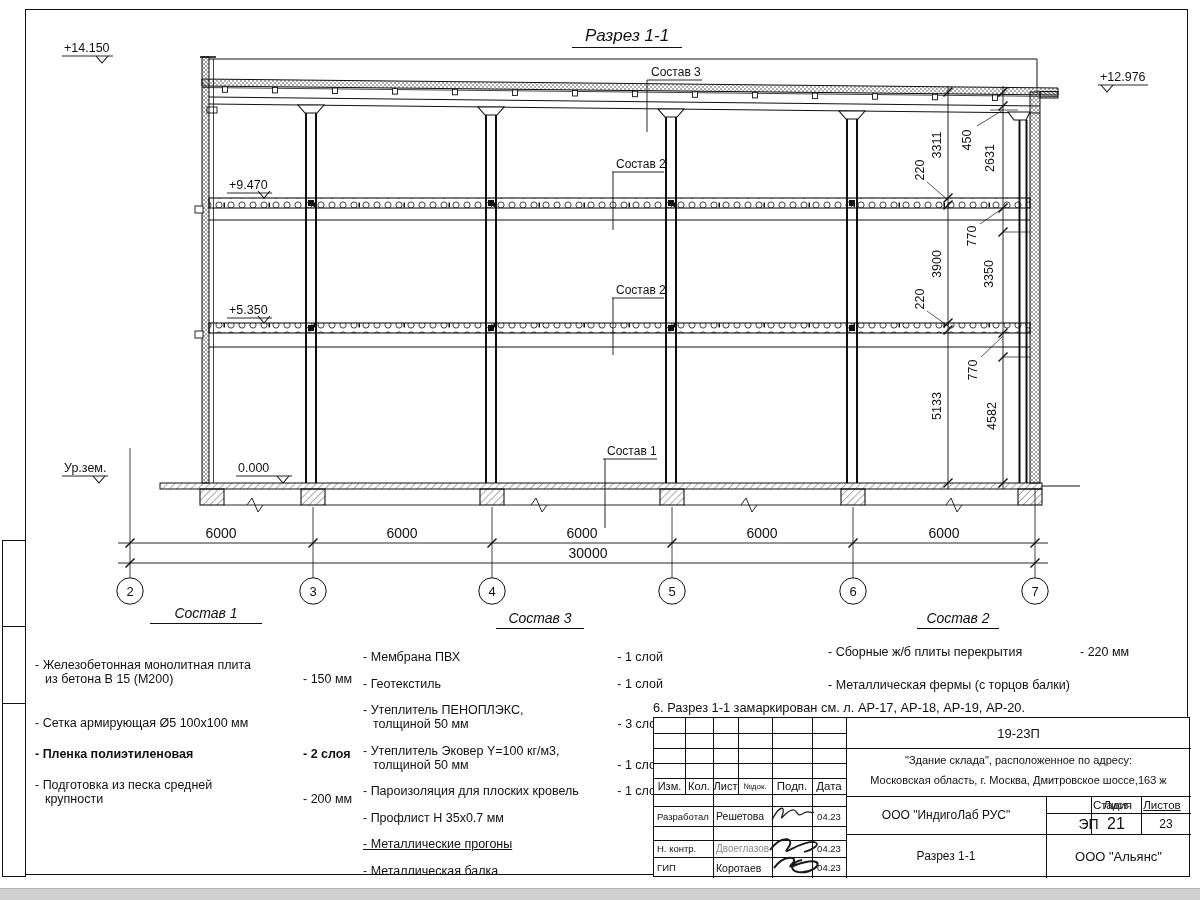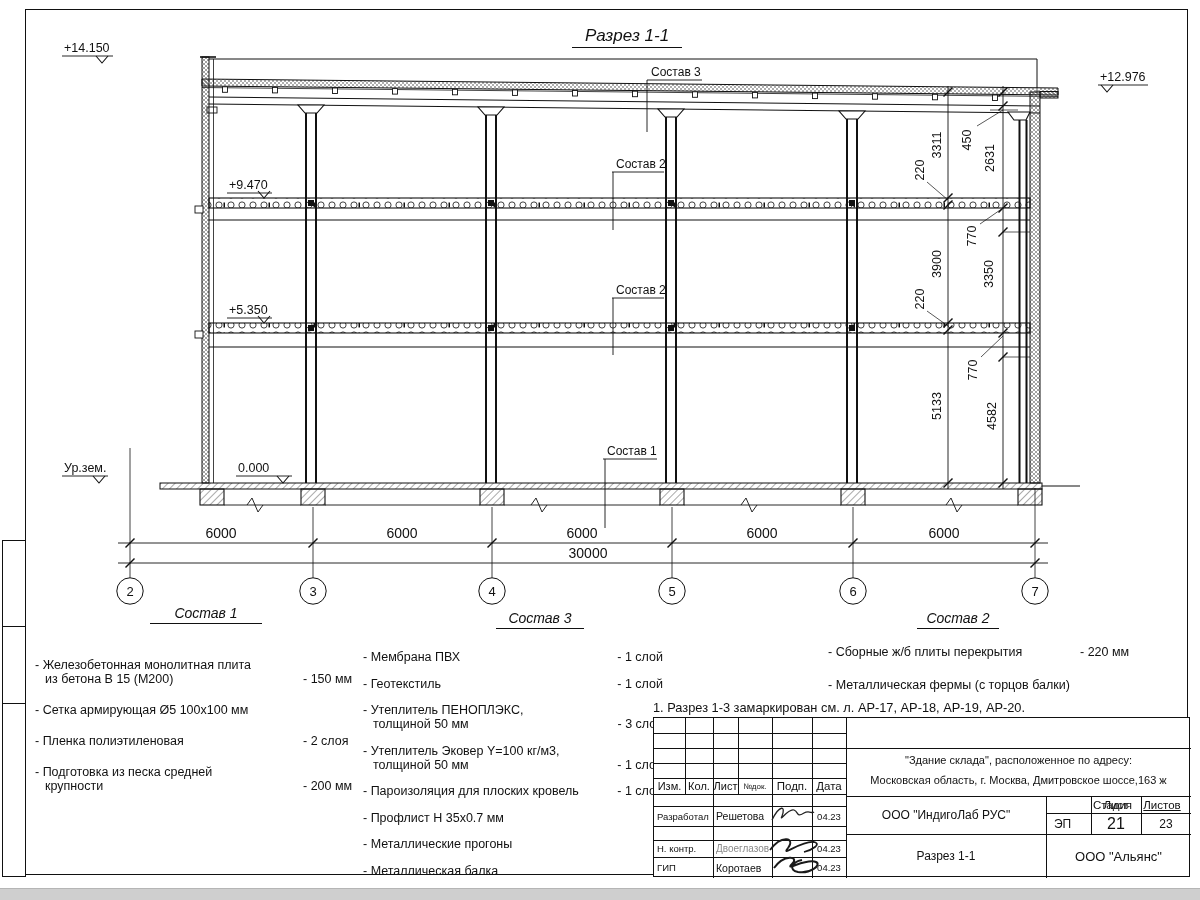--- a/index.html
+++ b/index.html
@@ -279,30 +279,30 @@
       <text x="313" y="595.5" text-anchor="middle">3</text>
       <text x="492" y="595.5" text-anchor="middle">4</text>
       <text x="672" y="595.5" text-anchor="middle">5</text>
       <text x="853" y="595.5" text-anchor="middle">6</text>
       <text x="1035" y="595.5" text-anchor="middle">7</text>
     </g>
   </svg>
 
   <div class="abs legend-title" style="left:150px;top:605px;width:112px;">Состав 1</div>
   <div class="abs legend-items" style="left:35px;top:658px;width:330px;">
-    <div class="litem" style="margin-bottom:17px;">
+    <div class="litem" style="margin-bottom:30px;">
         <div class="lname" style="width:250px;">- Железобетонная  монолитная плита
 из бетона В 15 (М200)</div>
         <div class="lval">- 150 мм</div>
       </div>
     <div class="litem" style="margin-bottom:17px;">
         <div class="lname" style="width:250px;">- Сетка армирующая Ø5 100x100 мм</div>
         <div class="lval"></div>
       </div>
-    <div class="litem" style="margin-bottom:17px;">
+    <div class="litem" style="margin-bottom:17px;font-weight:bold;">
         <div class="lname" style="width:250px;">- Пленка полиэтиленовая</div>
         <div class="lval">-  2 слоя</div>
       </div>
     <div class="litem" style="margin-bottom:17px;">
         <div class="lname" style="width:250px;">- Подготовка из песка средней
 крупности</div>
         <div class="lval">- 200 мм</div>
       </div>
   </div>
 
@@ -327,21 +327,21 @@
         <div class="lval">- 1 слой</div>
       </div>
     <div class="litem" style="margin-bottom:12.5px;">
         <div class="lname" style="width:242px;">- Пароизоляция для плоских кровель</div>
         <div class="lval">- 1 слой</div>
       </div>
     <div class="litem" style="margin-bottom:12.5px;">
         <div class="lname" style="width:242px;">- Профлист Н 35х0.7 мм</div>
         <div class="lval"></div>
       </div>
-    <div class="litem" style="margin-bottom:12.5px;">
+    <div class="litem" style="margin-bottom:12.5px;text-decoration:underline;">
         <div class="lname" style="width:242px;">- Металлические прогоны</div>
         <div class="lval"></div>
       </div>
     <div class="litem">
         <div class="lname" style="width:242px;">- Металлическая балка</div>
         <div class="lval"></div>
       </div>
   </div>
 
   <div class="abs legend-title" style="left:917px;top:610px;width:82px;">Состав 2</div>
@@ -349,21 +349,21 @@
     <div class="litem" style="margin-bottom:19px;">
         <div class="lname" style="width:234px;">- Сборные ж/б плиты перекрытия</div>
         <div class="lval">- 220 мм</div>
       </div>
     <div class="litem">
         <div class="lname" style="width:234px;">- Металлическая фермы (с торцов балки)</div>
         <div class="lval"></div>
       </div>
   </div>
 
-  <div class="abs note" style="left:653px;top:700px;width:520px;">1. Разрез 1-3 замаркирован см. л. АР-17, АР-18, АР-19, АР-20.</div>
+  <div class="abs note" style="left:653px;top:700px;width:520px;">6. Разрез 1-1 замаркирован см. л. АР-17, АР-18, АР-19, АР-20.</div>
 
   <div class="stamp">
 
     <div class="vl" style="left:192px;top:0;height:160px;"></div>
     <div class="vl" style="left:59px;top:0;height:160px;"></div>
     <div class="vl" style="left:118px;top:0;height:160px;"></div>
     <div class="vl" style="left:158px;top:0;height:160px;"></div>
     <div class="vl" style="left:31px;top:0;height:76px;"></div>
     <div class="vl" style="left:84px;top:0;height:76px;"></div>
     <div class="hl" style="left:0;top:15px;width:192px;"></div>
@@ -401,27 +401,28 @@
     <div class="cell" style="left:158px;top:139px;width:34px;height:21px;font-size:9.5px;">04.23</div>
 
     <svg style="position:absolute;left:112px;top:80px;" width="50" height="32">
       <path d="M6,22 C14,6 20,8 16,18 C13,25 22,10 28,12 C33,14 30,20 38,15 C43,12 46,16 48,14" fill="none" stroke="#222" stroke-width="1.3"></path>
     </svg>
     <svg style="position:absolute;left:108px;top:114px;" width="62" height="46">
       <path d="M8,18 C20,2 34,6 26,16 C18,26 40,8 52,10 C60,12 50,18 42,20" fill="none" stroke="#1a1a1a" stroke-width="1.8"></path>
       <path d="M12,36 C22,22 38,24 30,32 C22,40 44,26 54,30 C60,33 48,42 36,40 C26,38 30,30 40,28" fill="none" stroke="#1a1a1a" stroke-width="2"></path>
     </svg>
 
+    <div class="cell" style="left:192px;top:0;width:345px;height:30px;font-size:13px;">19-23П</div>
     <div class="cell" style="left:192px;top:30px;width:345px;height:24px;font-size:11px;">"Здание склада", расположенное по адресу:</div>
     <div class="cell" style="left:192px;top:50px;width:345px;height:24px;font-size:11px;">Московская область, г. Москва, Дмитровское шоссе,163 ж</div>
     <div class="cell" style="left:192px;top:78px;width:200px;height:38px;font-size:12px;">ООО "ИндигоЛаб РУС"</div>
     <div class="cell" style="left:392px;top:78px;width:45px;height:17px;font-size:11.5px;margin-left:44px;">Стадия</div>
     <div class="cell" style="left:437px;top:78px;width:50px;height:17px;font-size:11.5px;">Лист</div>
     <div class="cell" style="left:483px;top:78px;width:50px;height:17px;font-size:11.5px;text-decoration:underline;">Листов</div>
-    <div class="cell" style="left:386px;top:95px;width:45px;height:21px;font-size:12px;">ЭП</div>
+    <div class="cell" style="left:412px;top:95px;width:45px;height:21px;font-size:14px;">ЭП</div>
     <div class="cell" style="left:437px;top:95px;width:50px;height:21px;font-size:16px;">21</div>
     <div class="cell" style="left:487px;top:95px;width:50px;height:21px;font-size:12px;">23</div>
     <div class="cell" style="left:192px;top:116px;width:200px;height:44px;font-size:12px;">Разрез 1-1</div>
     <div class="cell" style="left:392px;top:116px;width:145px;height:44px;font-size:13px;">ООО "Альянс"</div>
   </div>
 
   <div class="botstrip"></div>
 </div>
 
 </body></html>

